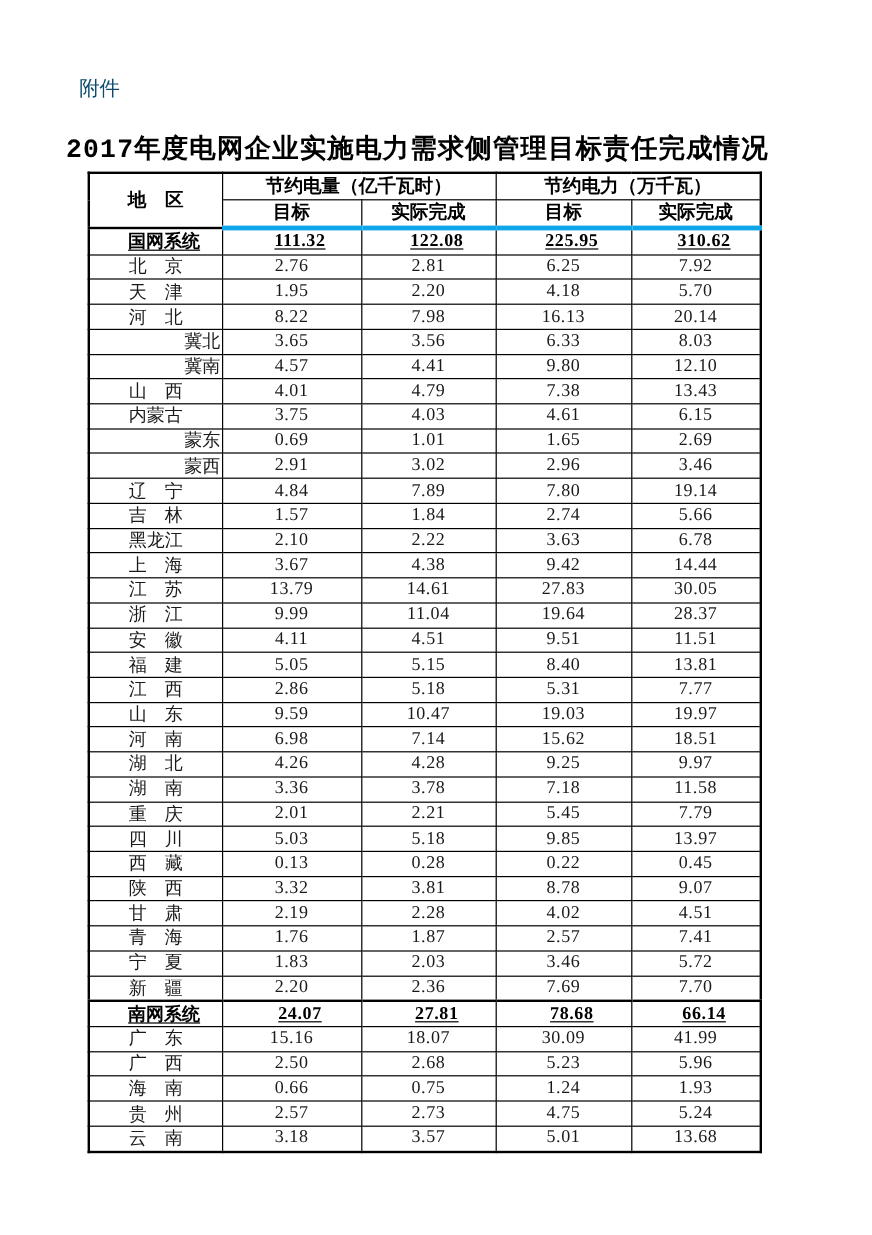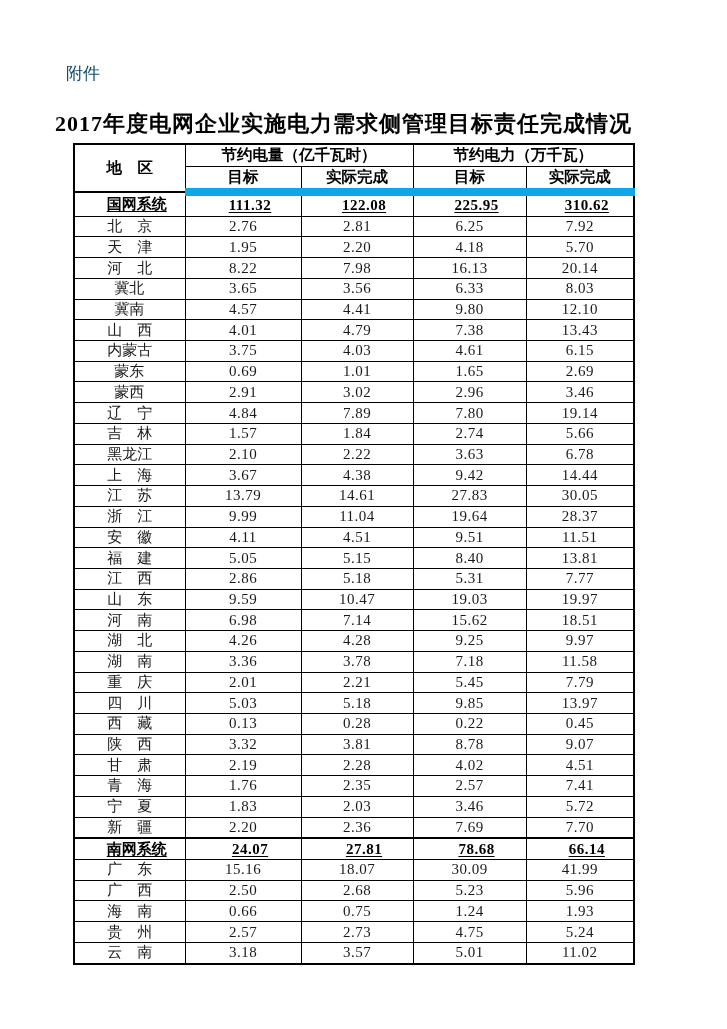--- a/index.html
+++ b/index.html
@@ -22,20 +22,21 @@
     position: absolute;
     left: 55px; top: 109px;
     width: 576px;
     margin: 0;
     text-align: center;
     font-size: 22px;
     font-weight: bold;
     letter-spacing: 1px;
     color: #000;
     white-space: nowrap;
+    font-family: Liberation Mono, monospace;
   }
   table.dsm {
     position: absolute;
     left: 63px; top: 143px;
     width: 560px;
     border-collapse: collapse;
     table-layout: fixed;
     border: 2px solid #000;
     font-size: 15px;
     color: #1a1a1a;
@@ -49,32 +50,32 @@
     overflow: hidden;
     white-space: nowrap;
   }
   table.dsm thead th {
     font-family: "Liberation Sans", "DejaVu Sans", sans-serif;
     font-weight: bold;
     font-size: 15.5px;
     color: #000;
     height: 20px;
   }
-  table.dsm thead tr:last-child th { border-bottom: 8px solid #0ea5e9; }
+  table.dsm thead tr:last-child th { border-bottom: 4px solid #0ea5e9; }
   table.dsm tbody td { height: 19.73px; }
   table.dsm tbody td.num { letter-spacing: 0.5px; }
   tr.row-system td {
     font-weight: bold;
     color: #000;
     text-decoration: underline;
     text-underline-offset: 2px;
     border-top: 2px solid #000;
     padding-left: 14px;
   }
-  tr.row-sub td.region { text-align: center; padding-right: 1px; }
+  tr.row-sub td.region { text-align: right; padding-right: 1px; }
 </style>
 </head>
 <body>
 
 <div class="page">
 
   <div class="attachment">附件</div>
 
   <h1 class="doc-title">2017年度电网企业实施电力需求侧管理目标责任完成情况</h1>
 
@@ -292,21 +293,21 @@
         <tr class="row-normal">
     <td class="region">甘　肃</td>
     <td class="num">2.19</td>
     <td class="num">2.28</td>
     <td class="num">4.02</td>
     <td class="num">4.51</td>
   </tr>
         <tr class="row-normal">
     <td class="region">青　海</td>
     <td class="num">1.76</td>
-    <td class="num">2.35</td>
+    <td class="num">1.87</td>
     <td class="num">2.57</td>
     <td class="num">7.41</td>
   </tr>
         <tr class="row-normal">
     <td class="region">宁　夏</td>
     <td class="num">1.83</td>
     <td class="num">2.03</td>
     <td class="num">3.46</td>
     <td class="num">5.72</td>
   </tr>
@@ -350,18 +351,18 @@
     <td class="num">2.57</td>
     <td class="num">2.73</td>
     <td class="num">4.75</td>
     <td class="num">5.24</td>
   </tr>
         <tr class="row-normal">
     <td class="region">云　南</td>
     <td class="num">3.18</td>
     <td class="num">3.57</td>
     <td class="num">5.01</td>
-    <td class="num">11.02</td>
+    <td class="num">13.68</td>
   </tr>
       </tbody>
   </table>
 
 </div>
 
 </body></html>

